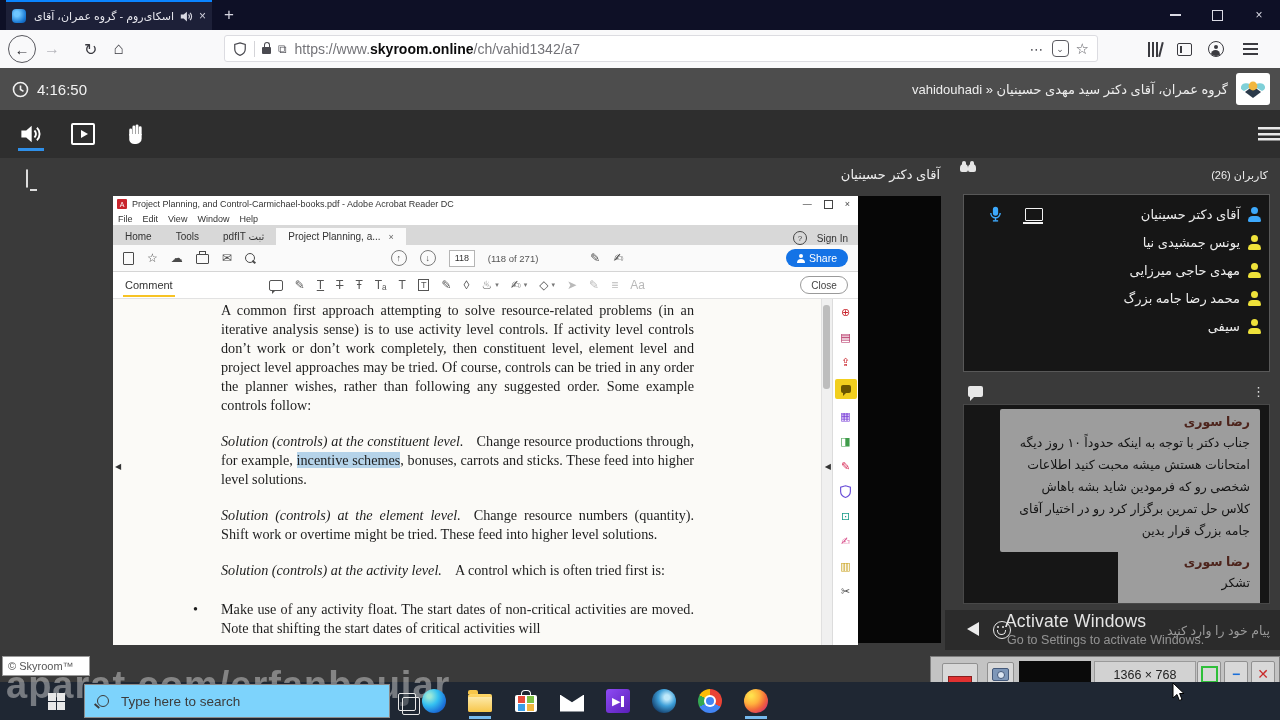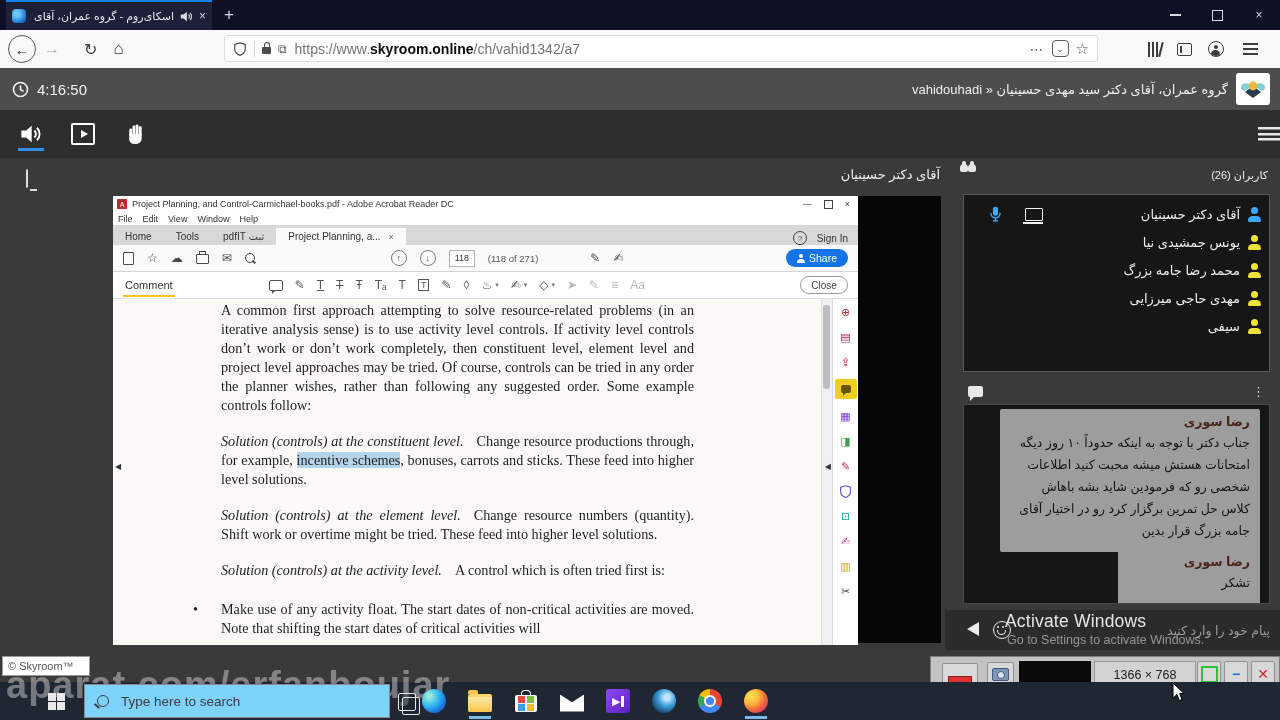--- a/index.html
+++ b/index.html
@@ -461,25 +461,25 @@
     <svg width="15" height="17" style="color:#3da9fc;margin-left:16px">
         <use href="#micsym"></use>
       </svg>
   </div>
   <div class="prow">
     <span class="person p-yellow"></span>
     <span>یونس جمشیدی نیا</span>
   </div>
   <div class="prow">
     <span class="person p-yellow"></span>
-    <span>محمد رضا جامه بزرگ</span>
+    <span>مهدی حاجی میرزایی</span>
   </div>
   <div class="prow">
     <span class="person p-yellow"></span>
-    <span>مهدی حاجی میرزایی</span>
+    <span>محمد رضا جامه بزرگ</span>
   </div>
   <div class="prow">
     <span class="person p-yellow"></span>
     <span>سیفی</span>
   </div>
 </div>
 
 <div class="abs" style="left:968px;top:386px">
   <span style="display:block;width:15px;height:11px;background:#e8e8e8;border-radius:2px;position:relative">
     <span style="position:absolute;left:2px;bottom:-4px;width:0;height:0;border-top:4px solid #e8e8e8;border-right:4px solid transparent"></span>

